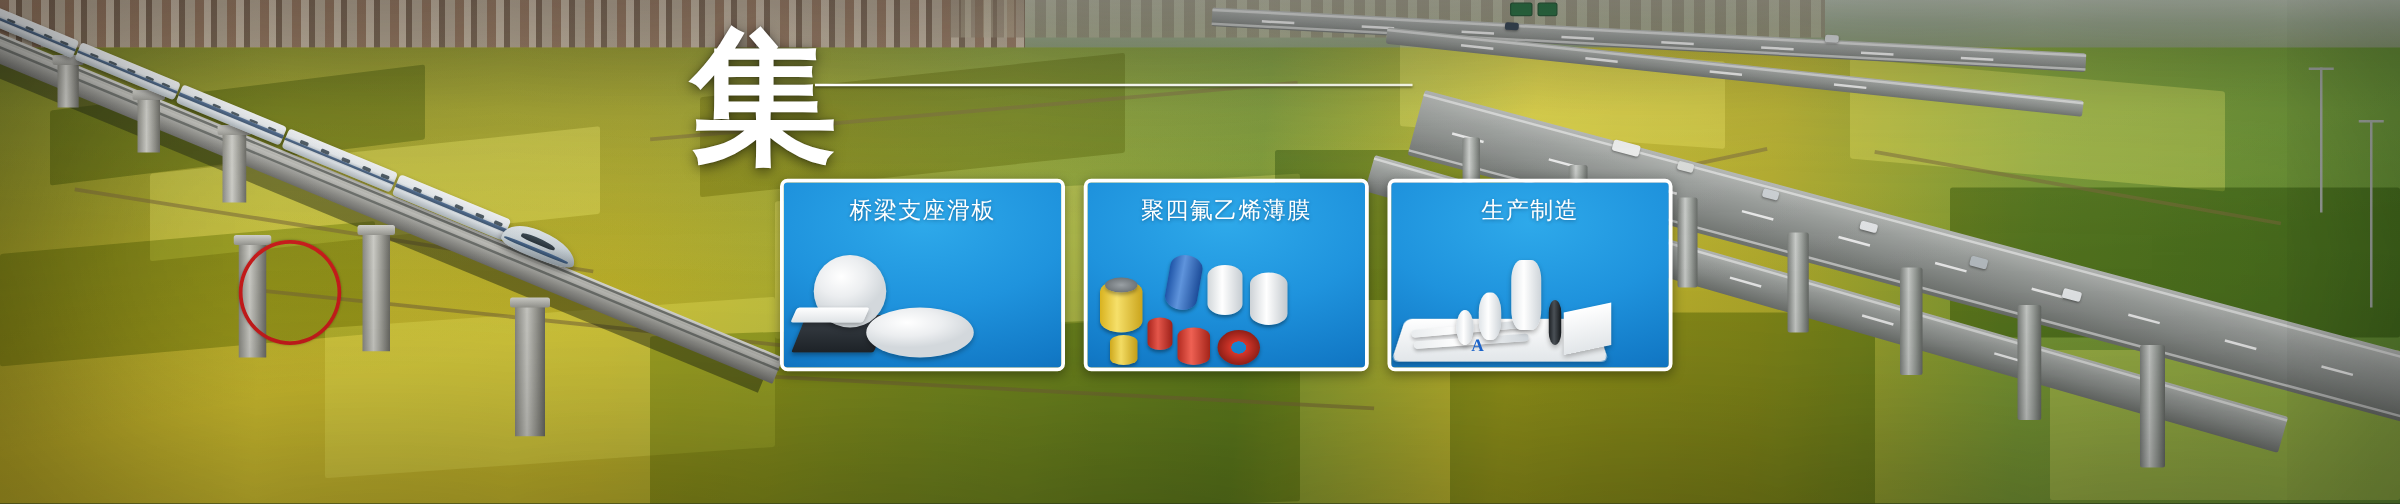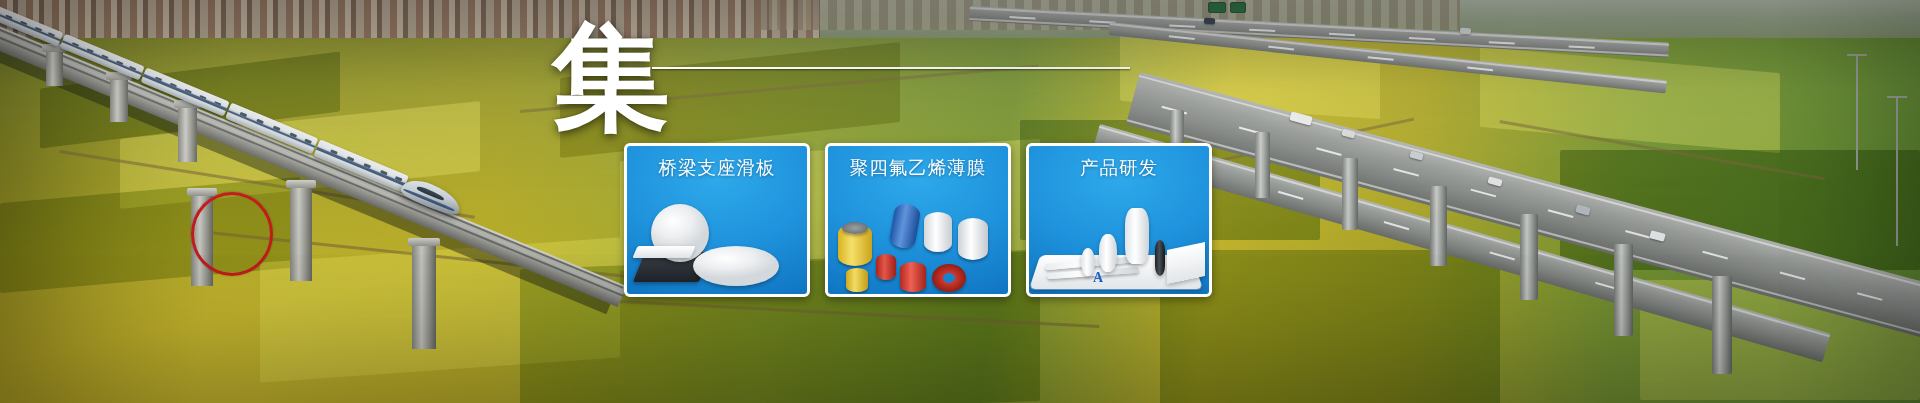--- a/index.html
+++ b/index.html
@@ -169,20 +169,21 @@
     text-shadow:0 2px 7px rgba(0,0,0,.6);
   }
 
   
   .cards{position:absolute;left:624px;top:143px;display:flex;gap:15px;}
   .card{
     position:relative;width:180px;height:148px;border-radius:6px;overflow:hidden;
     border:3px solid #ffffff;
     background:radial-gradient(125% 105% at 50% 22%, #2ea9ea 0%, #1f93dd 42%, #1279c6 78%, #0d66ad 100%);
     box-shadow:0 3px 9px rgba(0,0,0,.38);
+    padding-left:42px;
   }
   .card .title{
     position:absolute;left:0;right:0;top:9px;text-align:center;
     color:#ffffff;font-size:18.5px;letter-spacing:1px;font-weight:500;
     font-family:"DejaVu Sans","Liberation Sans",sans-serif;
     text-shadow:0 1px 3px rgba(0,40,70,.45);
   }
   .card .art{position:absolute;left:0;right:0;bottom:0;height:104px;}
 
   
@@ -407,21 +408,21 @@
         <div class="roll" style="left:130px;top:28px;width:30px;height:42px;background:linear-gradient(90deg,#cdd2d6,#ffffff 44%,#c2c8cd);"></div>
         <div class="roll" style="left:48px;top:64px;width:20px;height:26px;background:linear-gradient(90deg,#a8241c,#e4564a 42%,#9c2019);"></div>
         <div class="roll" style="left:72px;top:72px;width:26px;height:30px;background:linear-gradient(90deg,#b22a20,#ef6153 42%,#a42419);"></div>
         <div class="ring" style="left:104px;top:74px;width:34px;height:28px;background:radial-gradient(50% 50%,rgba(0,0,0,0) 34%,#d4362a 36%,#8f1f17 100%);"></div>
         <div class="roll" style="left:18px;top:78px;width:22px;height:24px;background:linear-gradient(90deg,#cfa91d,#f3dc63 40%,#c29d17);"></div>
       </div>
     </div>
 
 
     <div class="card">
-      <div class="title">产品研发</div>
+      <div class="title">生产制造</div>
       <div class="art">
         <div class="slab" style="left:6px;top:62px;width:162px;height:38px;border-radius:6px;transform:perspective(120px) rotateX(26deg);"></div>
         <div class="rod" style="left:16px;top:70px;width:96px;height:6px;transform:rotate(-5deg);"></div>
         <div class="rod" style="left:18px;top:80px;width:92px;height:6px;transform:rotate(-4deg);"></div>
         <div class="cyl" style="left:96px;top:18px;width:24px;height:56px;"></div>
         <div class="cyl" style="left:70px;top:44px;width:18px;height:38px;"></div>
         <div class="cyl" style="left:52px;top:58px;width:14px;height:28px;"></div>
         <div class="cyl" style="left:126px;top:50px;width:10px;height:36px;background:linear-gradient(90deg,#1c2024,#4a5056 42%,#15181b);"></div>
         <div class="slab" style="left:138px;top:56px;width:38px;height:34px;transform:skewY(-12deg);"></div>
         <div class="markA" style="left:64px;top:80px;">A</div>

